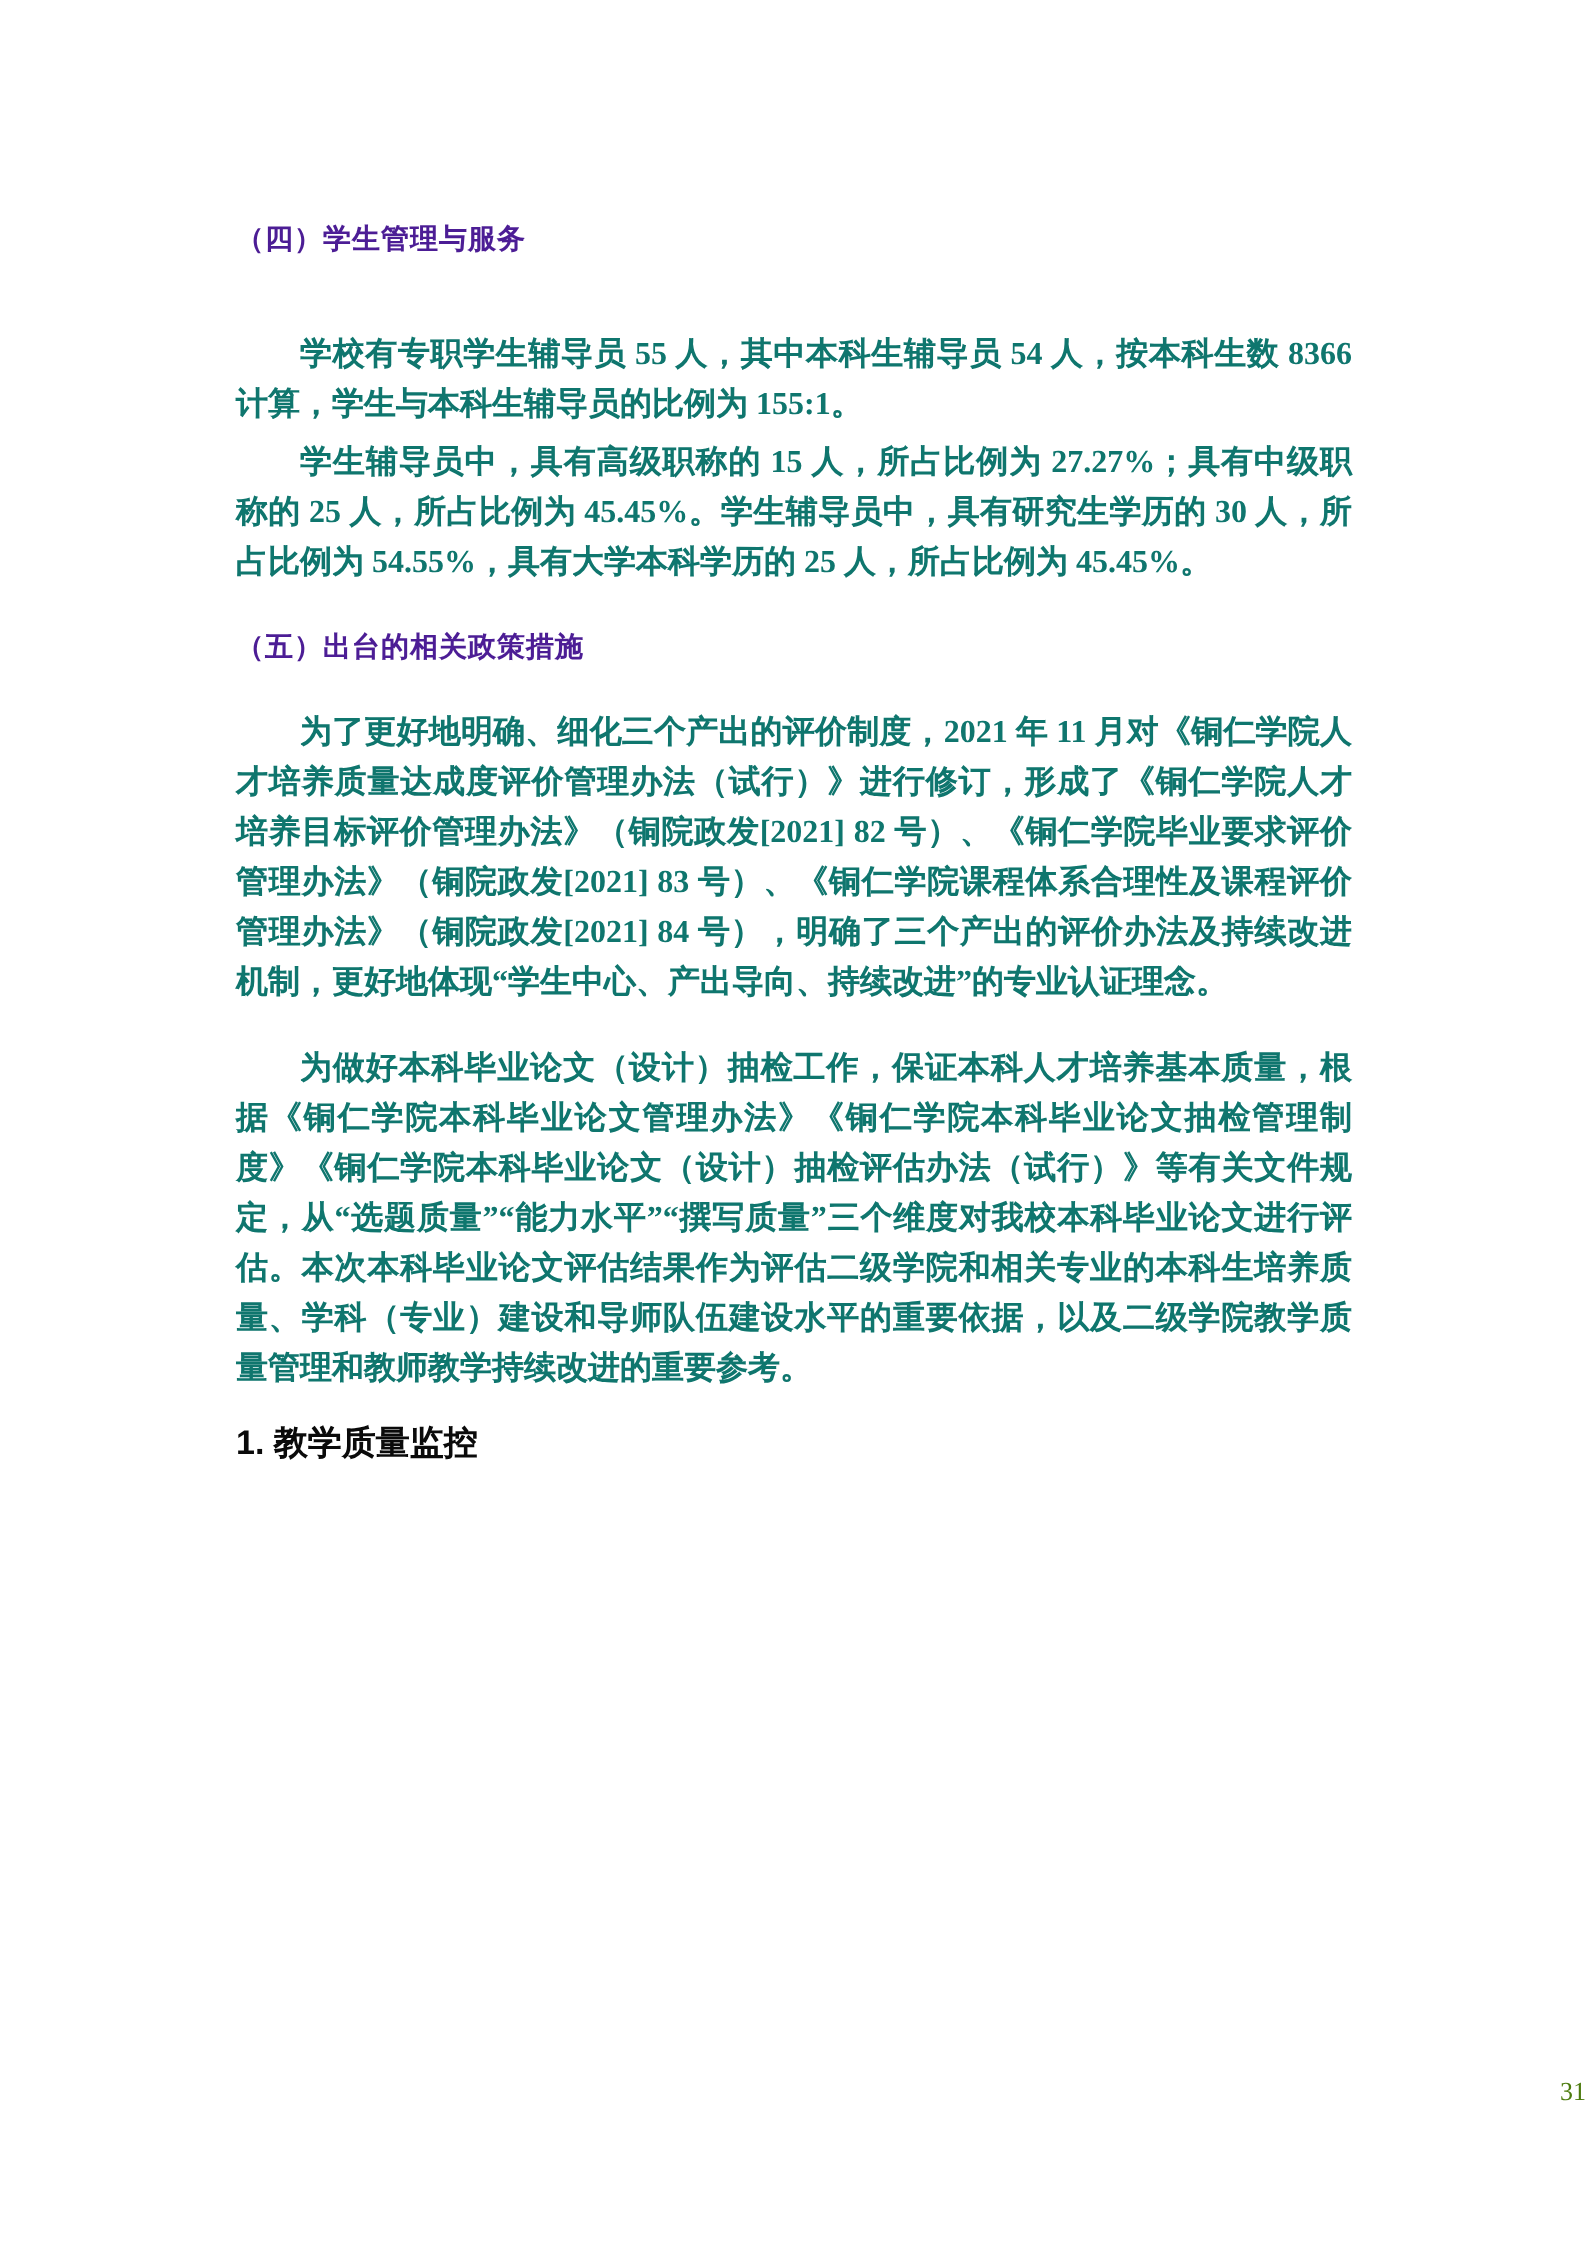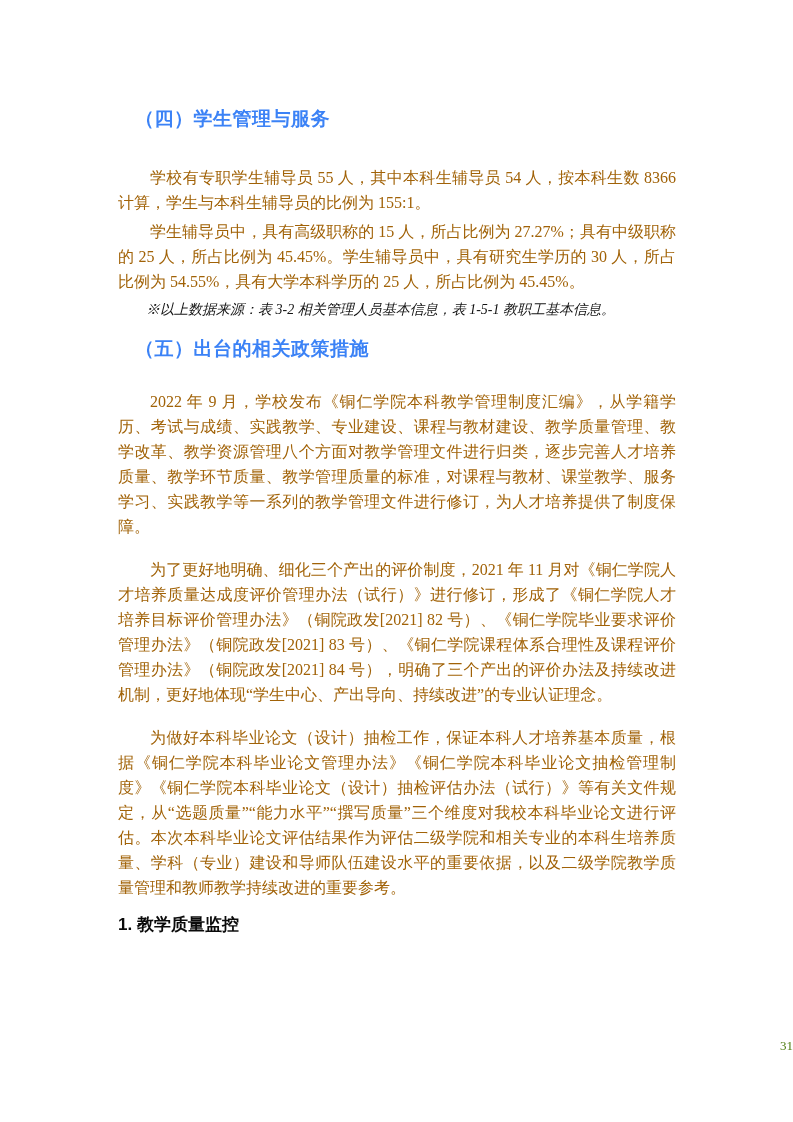--- a/index.html
+++ b/index.html
@@ -17,47 +17,48 @@
   }
   .content {
     position: absolute;
     left: 118px;
     top: 0;
     width: 558px;
   }
   .sec-heading {
     font-family: "Liberation Sans", "DejaVu Sans", sans-serif;
     font-weight: 700;
-    font-size: 19px;
+    font-size: 14px;
     line-height: 26px;
-    color: #3b82f6;
-    margin: 17px;
+    color: #4c1d95;
+    margin: 0;
     letter-spacing: 0.5px;
   }
   .h-four { margin-top: 106px; margin-bottom: 33px; }
   .h-five { margin-top: 16px; margin-bottom: 0; }
   .h-six  { margin-top: 24px; margin-bottom: 0; }
   .sub-heading {
     font-family: "Liberation Sans", "DejaVu Sans", sans-serif;
     font-weight: 700;
     font-size: 17px;
     line-height: 22px;
     color: #0a0a0a;
     margin: 14px 0 0 0;
   }
   .body-p {
     font-family: "Liberation Serif", "DejaVu Serif", serif;
     font-size: 16px;
     line-height: 25px;
     text-align: justify;
     text-indent: 2em;
-    color: #a16207;
+    color: #0f766e;
     margin: 0;
     word-break: normal;
     overflow-wrap: break-word;
+    font-weight: bold;
   }
   .p-gap-sm { margin-bottom: 4px; }
   .p-top-lg { margin-top: 27px; }
   .p-top-md { margin-top: 18px; }
   .note-line {
     font-family: "Liberation Serif", "DejaVu Serif", serif;
     font-style: italic;
     font-size: 14px;
     line-height: 20px;
     text-indent: 2em;
@@ -82,25 +83,23 @@
 <div class="page">
   <main class="content">
 
     <h2 class="sec-heading h-four">（四）学生管理与服务</h2>
 
     <p class="body-p p-gap-sm">学校有专职学生辅导员 55 人，其中本科生辅导员 54 人，按本科生数 8366 计算，学生与本科生辅导员的比例为 155:1。</p>
 
     <p class="body-p">学生辅导员中，具有高级职称的 15 人，所占比例为 27.27%；具有中级职称的 25 人，所占比例为 45.45%。学生辅导员中，具有研究生学历的 30 人，所占比例为 54.55%，具有大学本科学历的 25 人，所占比例为 45.45%。</p>
 
 
-    <p class="note-line">※以上数据来源：表 3-2 相关管理人员基本信息，表 1-5-1 教职工基本信息。</p>
 
     <h2 class="sec-heading h-five">（五）出台的相关政策措施</h2>
 
-    <p class="body-p p-top-lg">2022 年 9 月，学校发布《铜仁学院本科教学管理制度汇编》，从学籍学历、考试与成绩、实践教学、专业建设、课程与教材建设、教学质量管理、教学改革、教学资源管理八个方面对教学管理文件进行归类，逐步完善人才培养质量、教学环节质量、教学管理质量的标准，对课程与教材、课堂教学、服务学习、实践教学等一系列的教学管理文件进行修订，为人才培养提供了制度保障。</p>
 
     <p class="body-p p-top-md">为了更好地明确、细化三个产出的评价制度，2021 年 11 月对《铜仁学院人才培养质量达成度评价管理办法（试行）》进行修订，形成了《铜仁学院人才培养目标评价管理办法》（铜院政发[2021] 82 号）、《铜仁学院毕业要求评价管理办法》（铜院政发[2021] 83 号）、《铜仁学院课程体系合理性及课程评价管理办法》（铜院政发[2021] 84 号），明确了三个产出的评价办法及持续改进机制，更好地体现“学生中心、产出导向、持续改进”的专业认证理念。</p>
 
     <p class="body-p p-top-md">为做好本科毕业论文（设计）抽检工作，保证本科人才培养基本质量，根据《铜仁学院本科毕业论文管理办法》《铜仁学院本科毕业论文抽检管理制度》《铜仁学院本科毕业论文（设计）抽检评估办法（试行）》等有关文件规定，从“选题质量”“能力水平”“撰写质量”三个维度对我校本科毕业论文进行评估。本次本科毕业论文评估结果作为评估二级学院和相关专业的本科生培养质量、学科（专业）建设和导师队伍建设水平的重要依据，以及二级学院教学质量管理和教师教学持续改进的重要参考。</p>
 
 
     <h3 class="sub-heading">1. 教学质量监控</h3>
 
   </main>
 

